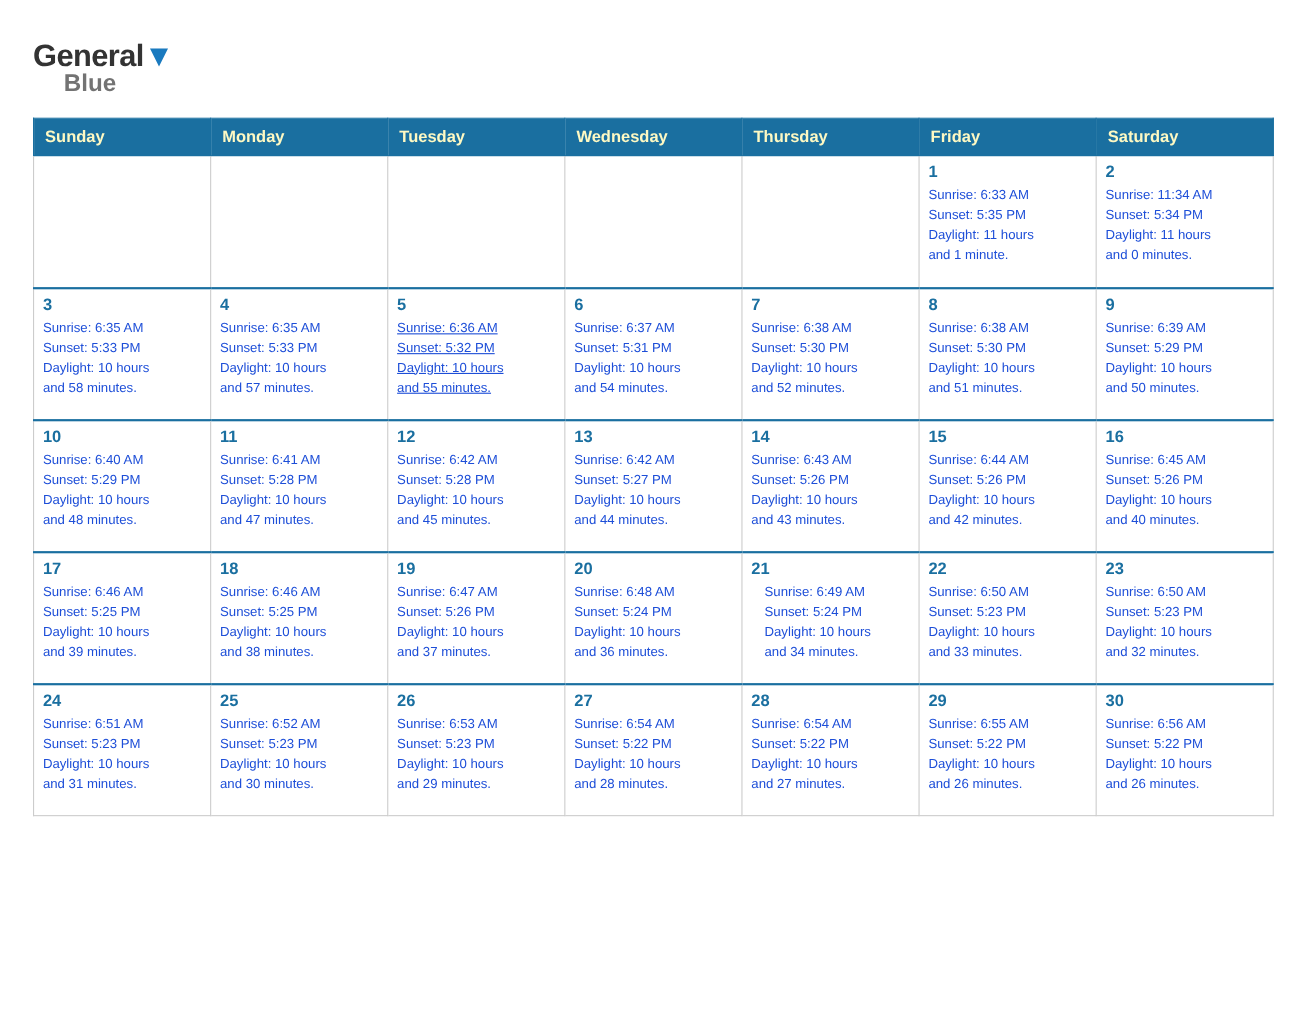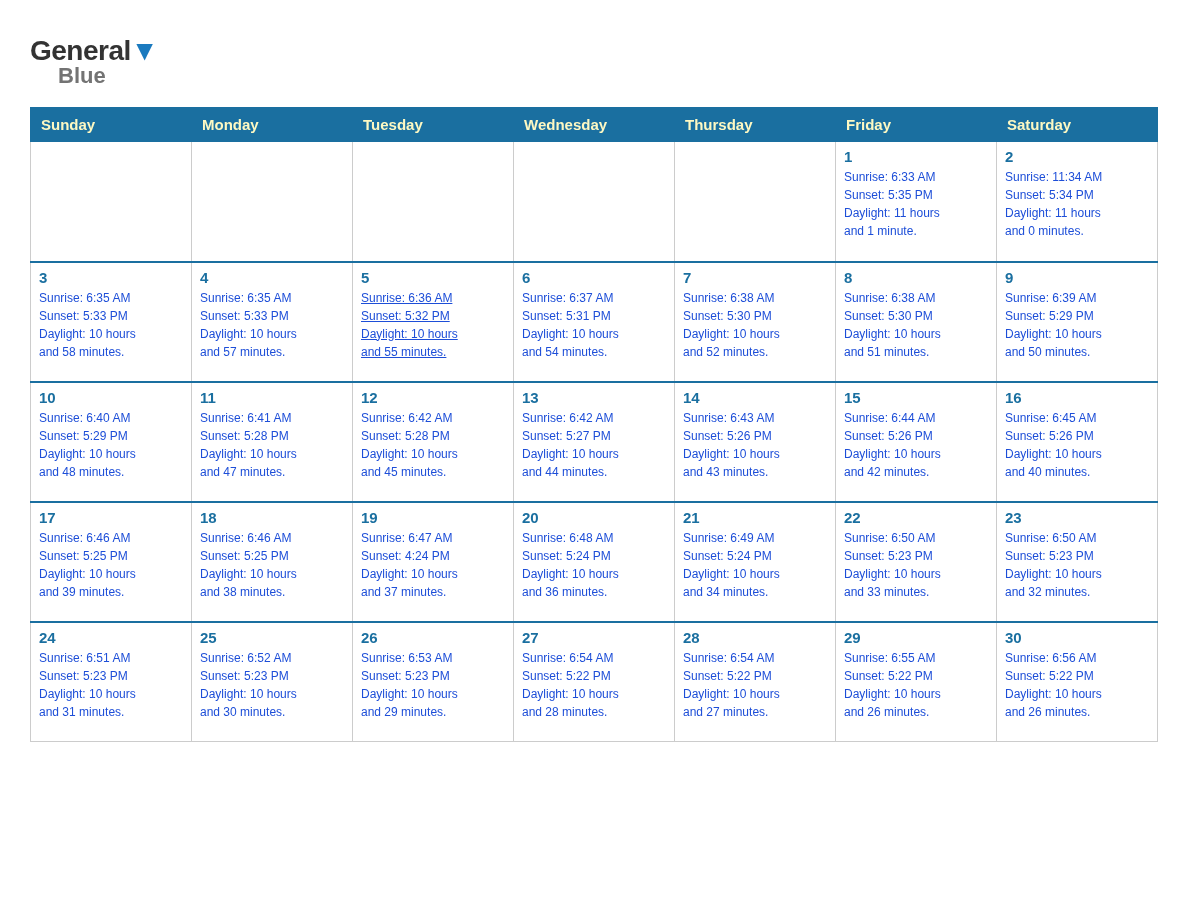--- a/index.html
+++ b/index.html
@@ -260,34 +260,34 @@
         <td>
           <span class="day-number">18</span>
           <div class="day-info" style="white-space: pre-line;">Sunrise: 6:46 AM
 Sunset: 5:25 PM
 Daylight: 10 hours
 and 38 minutes.</div>
         </td>
         <td>
           <span class="day-number">19</span>
           <div class="day-info" style="white-space: pre-line;">Sunrise: 6:47 AM
-Sunset: 4:24 PM
+Sunset: 5:26 PM
 Daylight: 10 hours
 and 37 minutes.</div>
         </td>
         <td>
           <span class="day-number">20</span>
           <div class="day-info" style="white-space: pre-line;">Sunrise: 6:48 AM
 Sunset: 5:24 PM
 Daylight: 10 hours
 and 36 minutes.</div>
         </td>
         <td>
           <span class="day-number">21</span>
-          <div class="day-info" style="white-space: pre-line;">Sunrise: 6:49 AM
+          <div class="day-info" style="white-space: pre-line; margin-left: 12px;">Sunrise: 6:49 AM
 Sunset: 5:24 PM
 Daylight: 10 hours
 and 34 minutes.</div>
         </td>
         <td>
           <span class="day-number">22</span>
           <div class="day-info" style="white-space: pre-line;">Sunrise: 6:50 AM
 Sunset: 5:23 PM
 Daylight: 10 hours
 and 33 minutes.</div>

